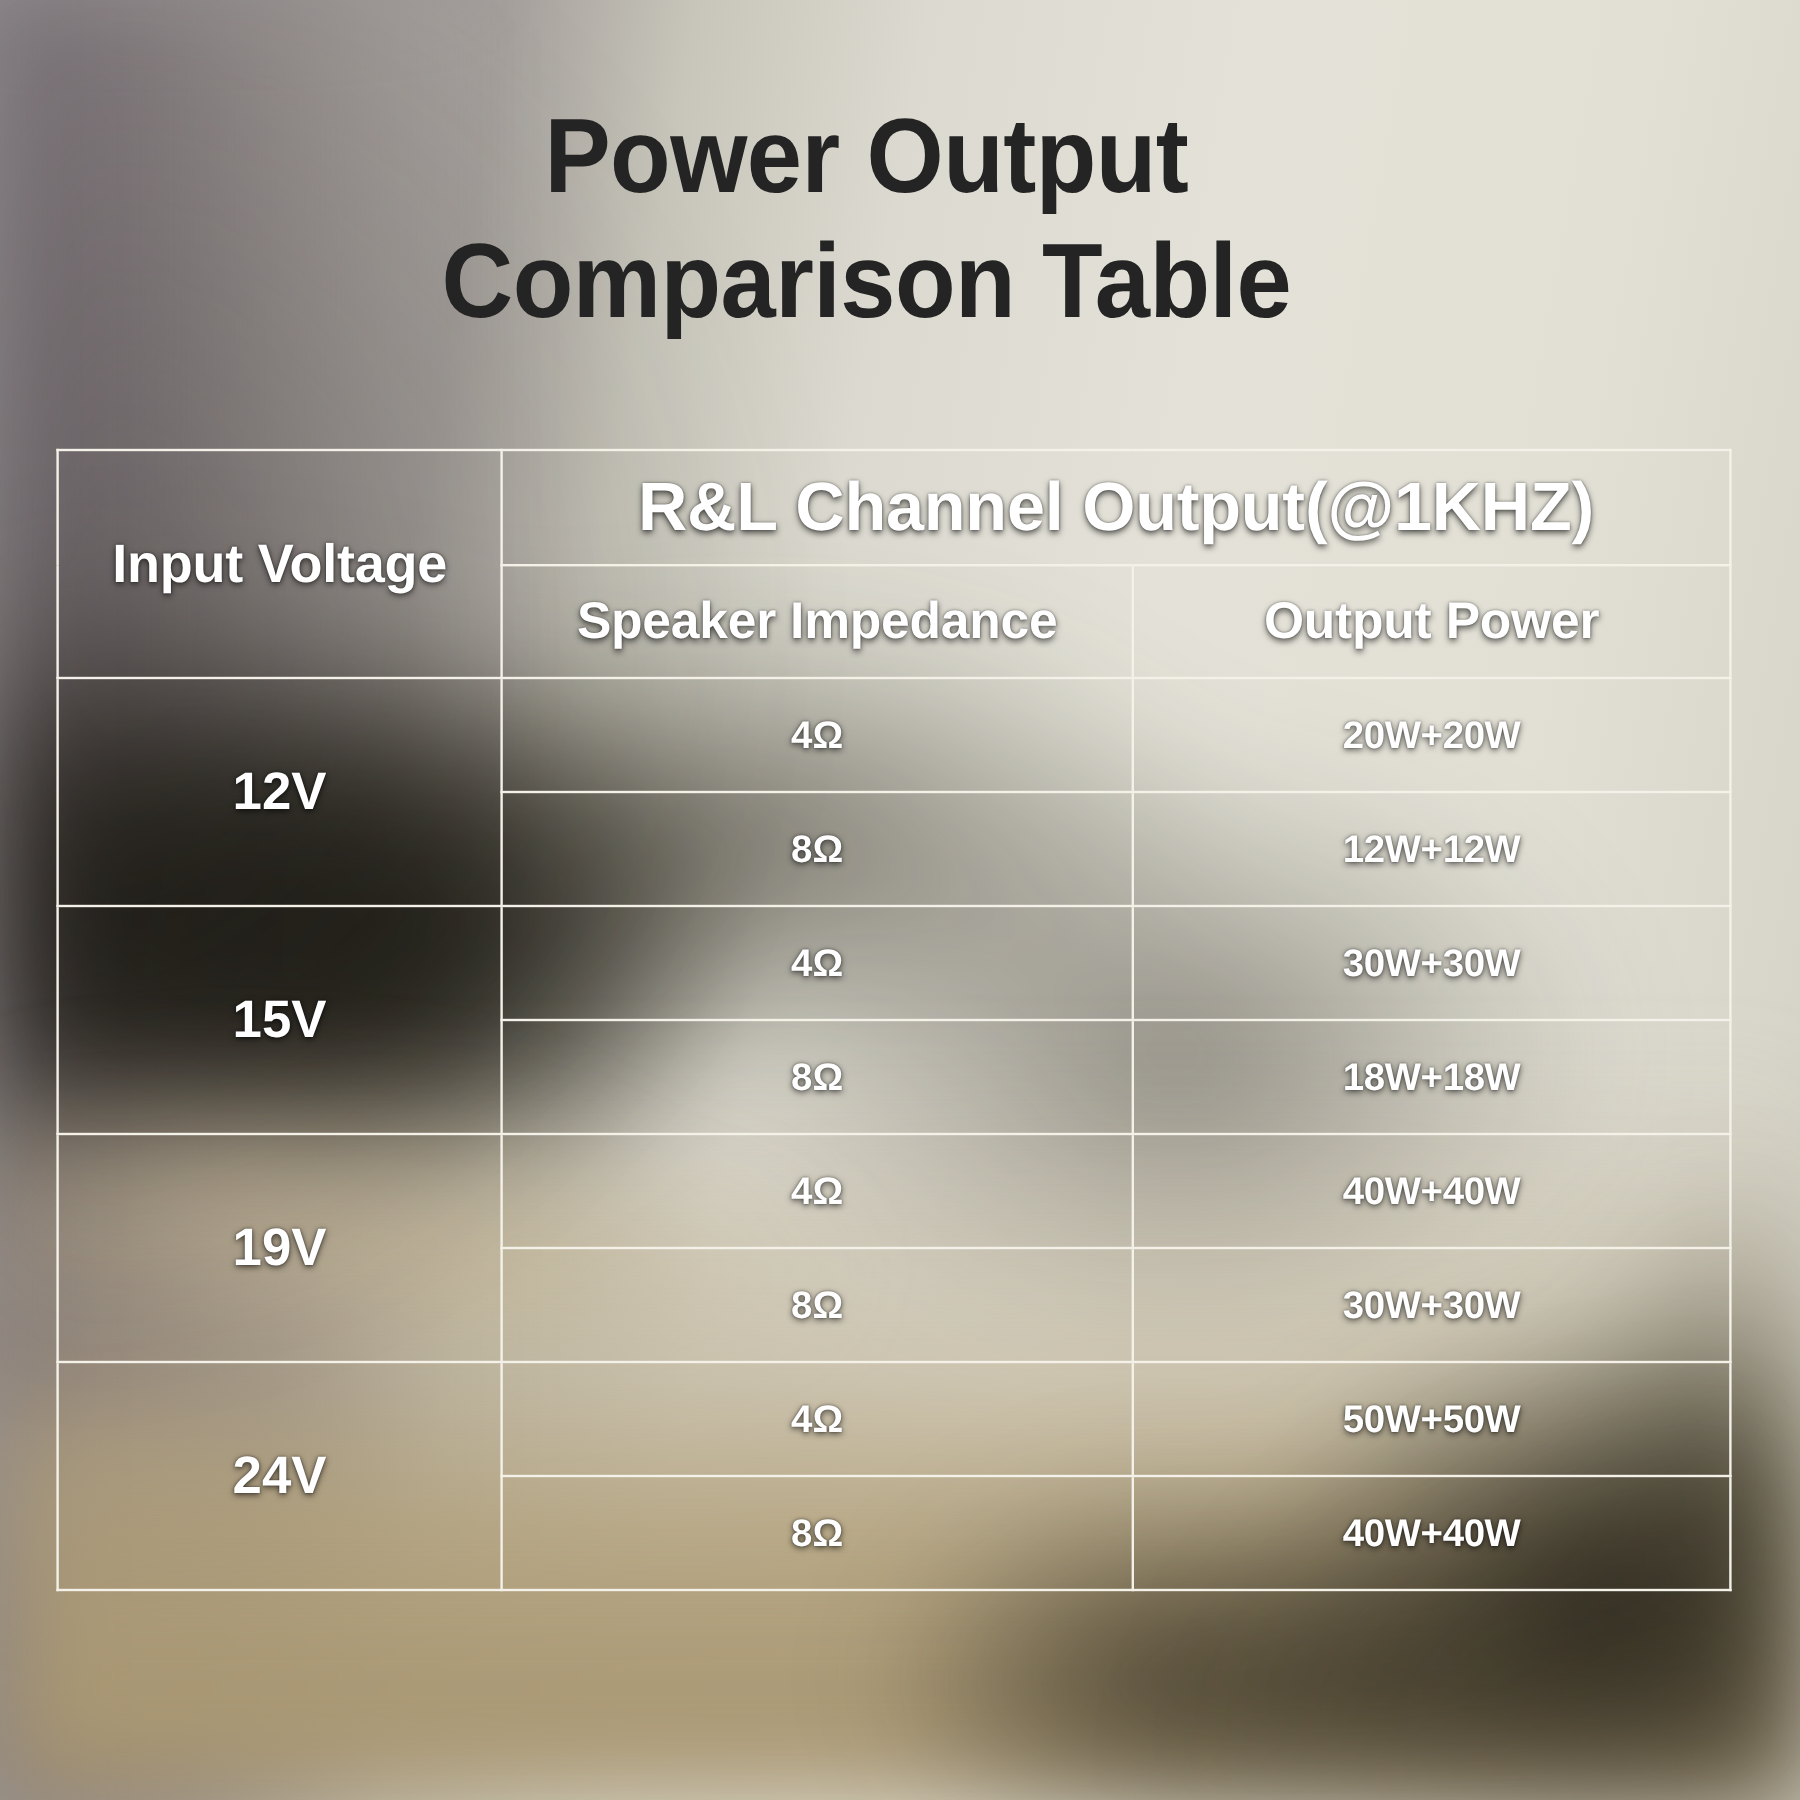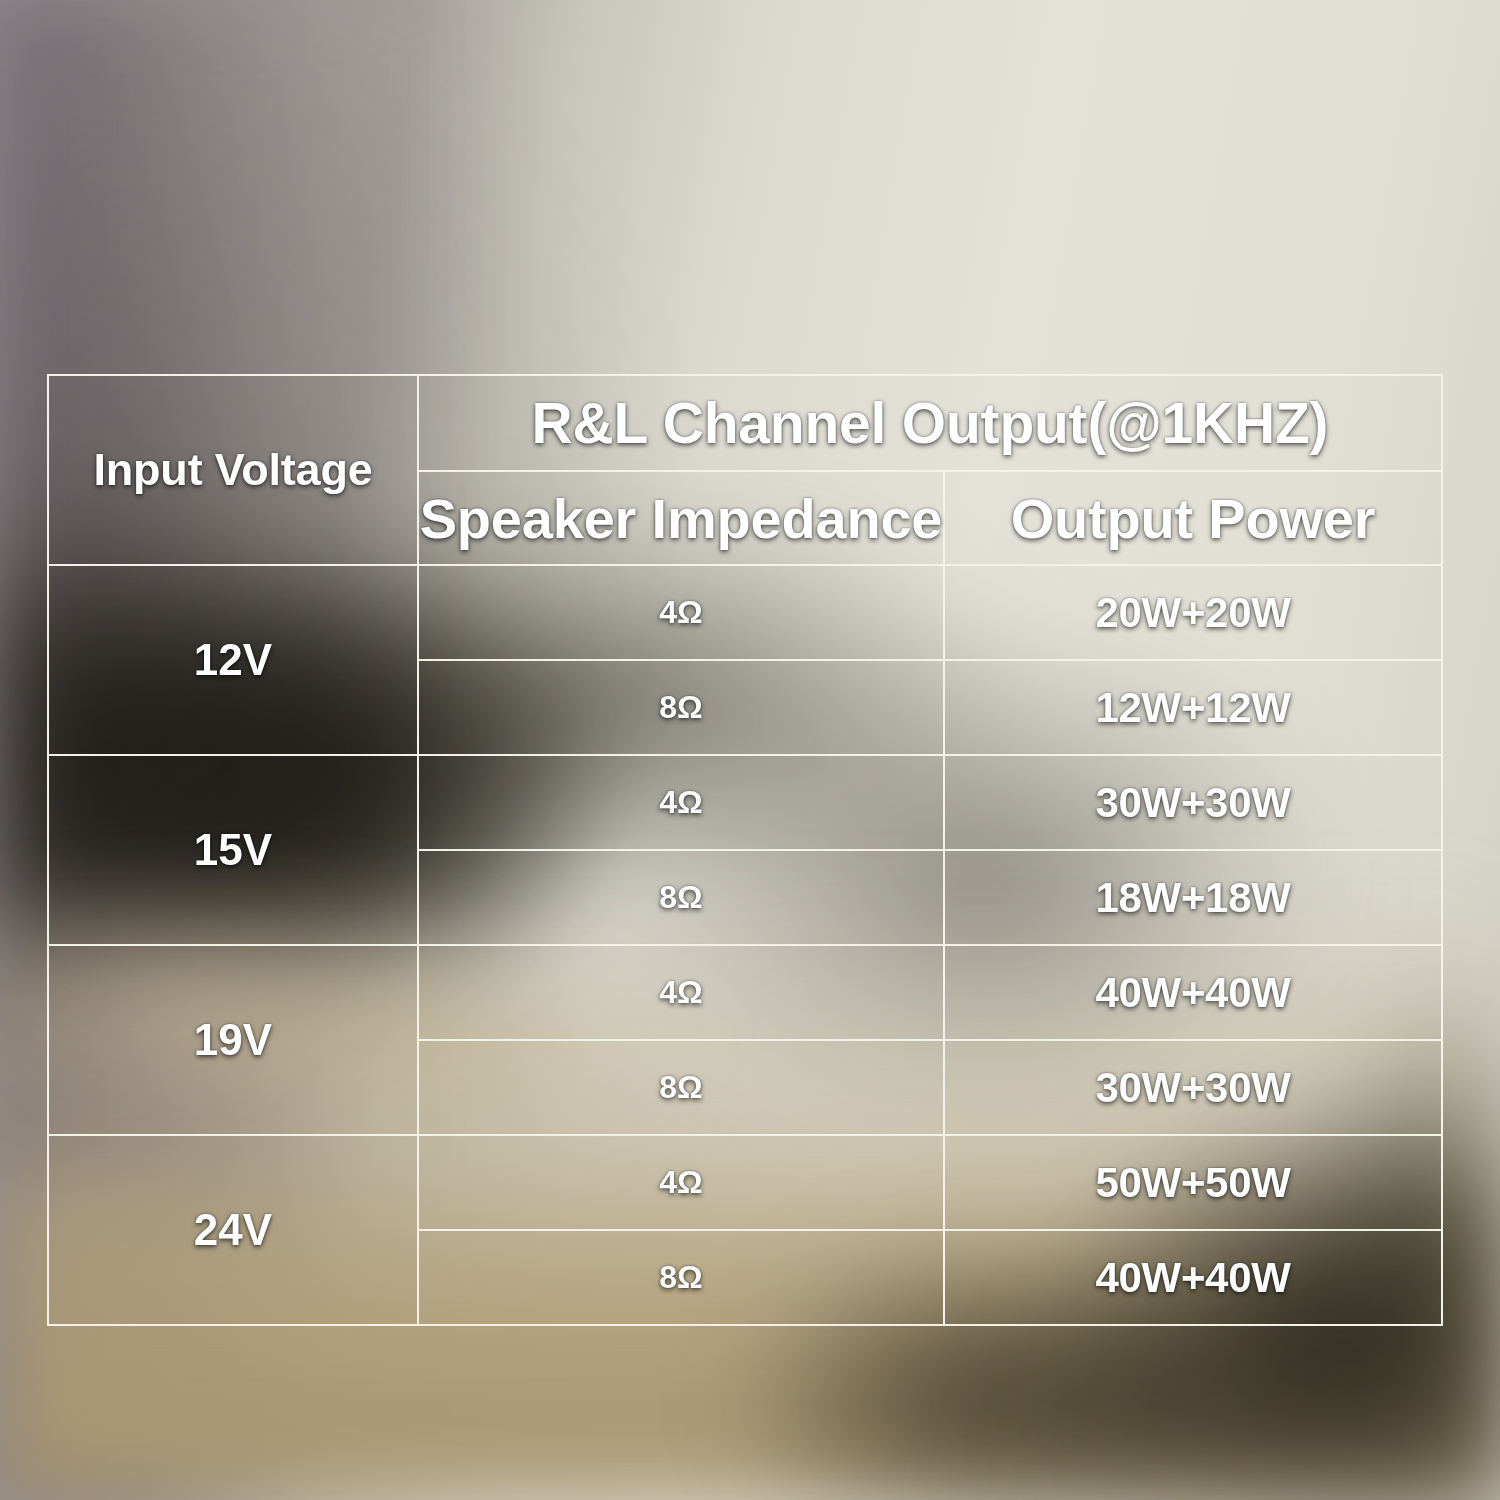--- a/index.html
+++ b/index.html
@@ -152,54 +152,58 @@
   .col-voltage  { width: 370px; }
   .col-imp      { width: 526px; }
   .col-pow      { width: 498px; }
 
   .th-main {
     font-size: 57px;
     height: 94px;
     letter-spacing: -0.2px;
   }
   .th-sub {
-    font-size: 56px;
+    font-size: 43px;
     height: 92px;
     letter-spacing: -0.2px;
   }
   .th-voltage {
     font-size: 45px;
     letter-spacing: -0.2px;
   }
   .cell-volt {
     font-size: 44px;
     border-radius: 23px;
   }
   .cell-imp {
     font-size: 32px;
     height: 93px;
   }
   .cell-pow {
-    font-size: 42px;
+    font-size: 32px;
     letter-spacing: -0.3px;
   }
 </style>
 </head>
 <body>
 
 <div id="stage">
 
   <div class="bg-layer bg-base"></div>
   <div class="bg-layer bg-doorcol"></div>
   <div class="bg-layer bg-furniture"></div>
   <div class="bg-layer bg-sofa"></div>
   <div class="bg-layer bg-floor"></div>
   <div class="bg-layer bg-shadow-br"></div>
   <div class="bg-layer bg-vignette"></div>
 
+  <div class="title-block">
+    <span class="title-line">Power Output</span>
+    <span class="title-line">Comparison Table</span>
+  </div>
 
   <table class="spec-table">
     <colgroup>
       <col class="col-voltage">
       <col class="col-imp">
       <col class="col-pow">
     </colgroup>
     <tbody>
       <tr>
         <td class="th-voltage" rowspan="2">Input Voltage</td>

